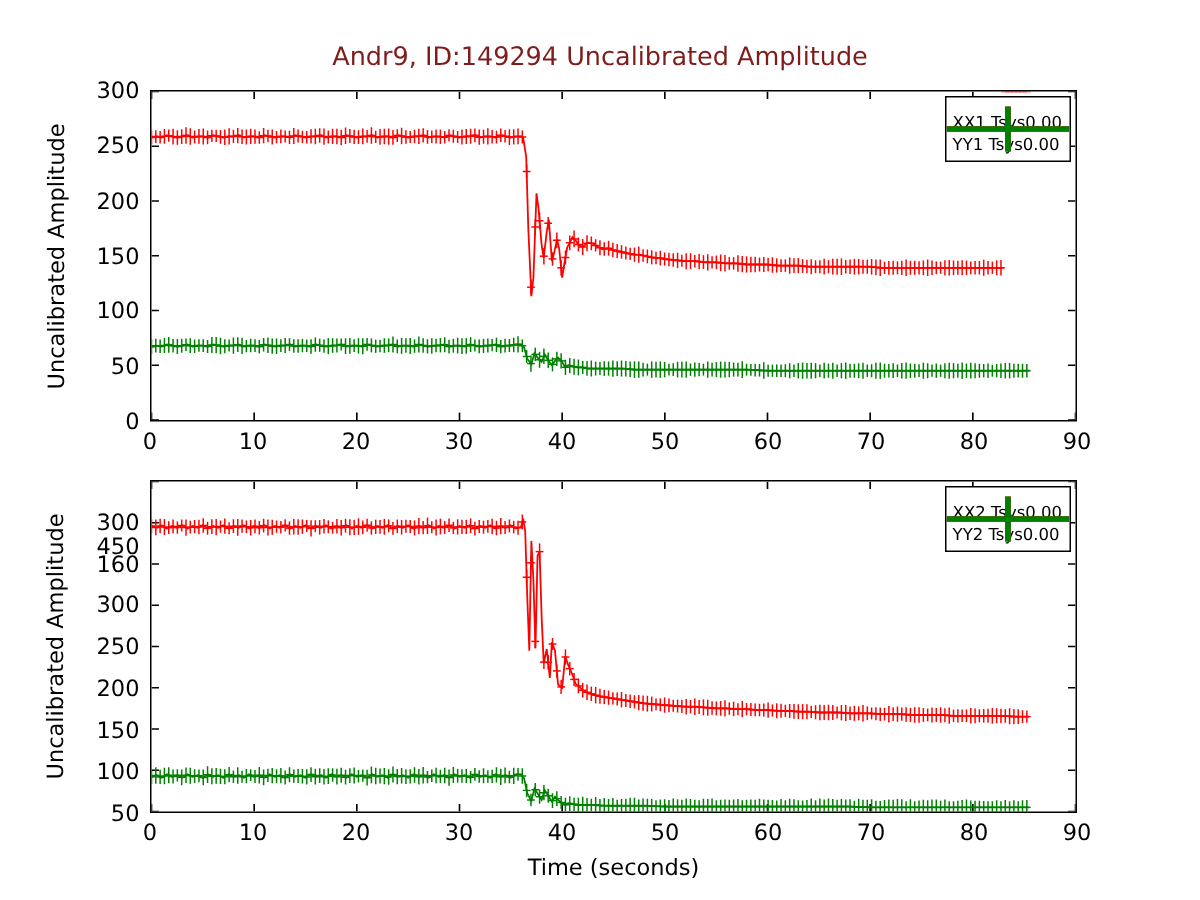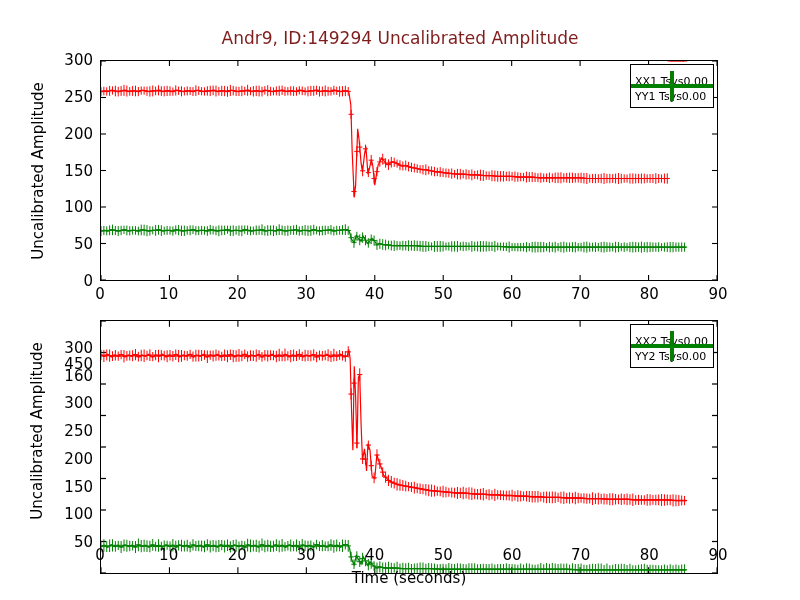--- a/index.html
+++ b/index.html
@@ -39,21 +39,21 @@
   #axes-top {
     left: 100px;
     top: 60px;
     width: 618px;
     height: 221px;
   }
   #axes-bottom {
     left: 100px;
     top: 320px;
     width: 618px;
-    height: 254px;
+    height: 222px;
   }
   .axes svg, .axes-overlay {
     position: absolute;
     left: 0; top: 0;
     width: 100%;
     height: 100%;
   }
   .tick-label {
     position: absolute;
     font-size: 15px;

